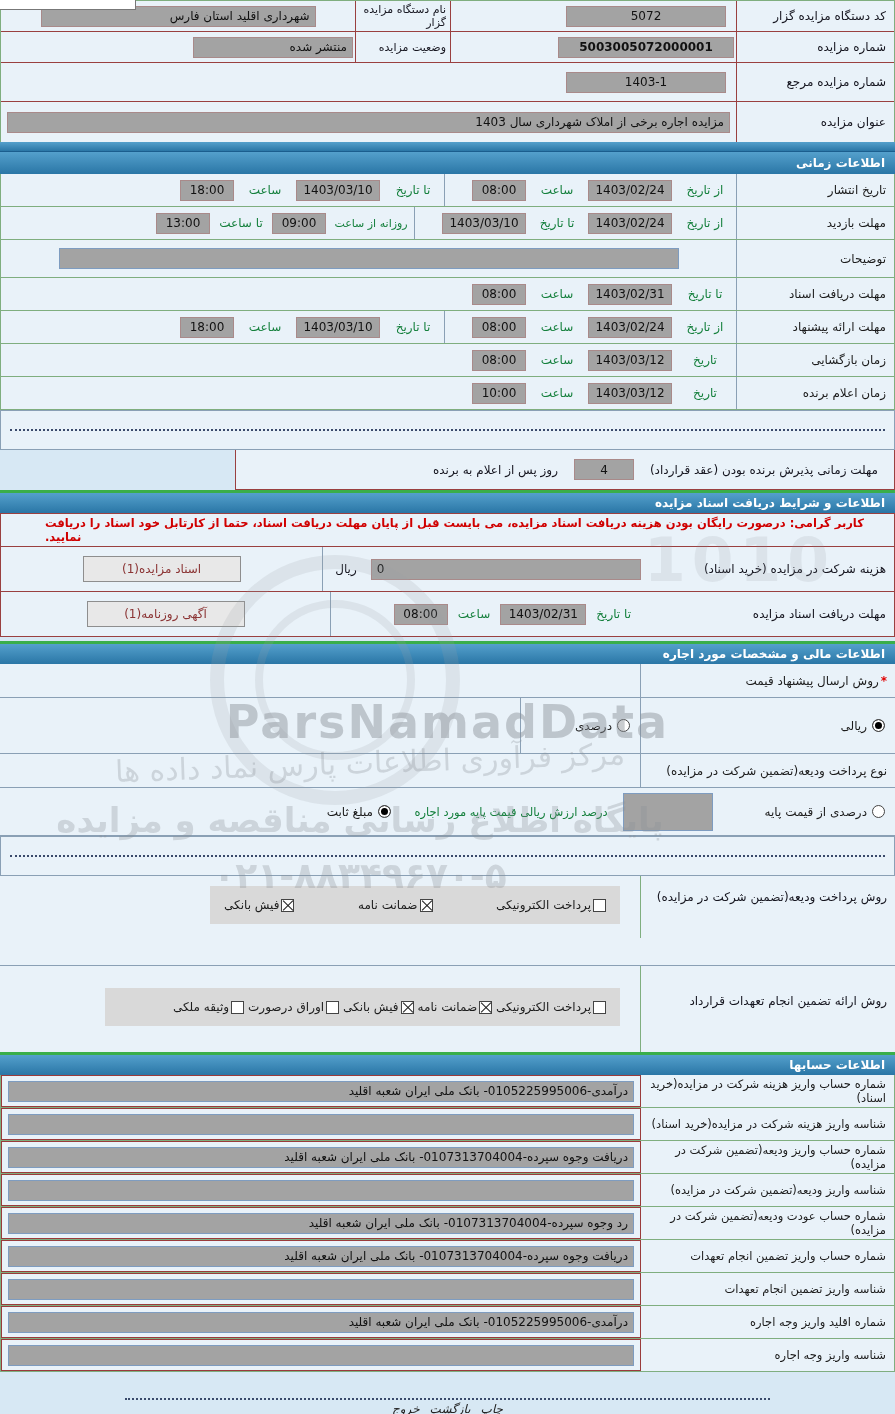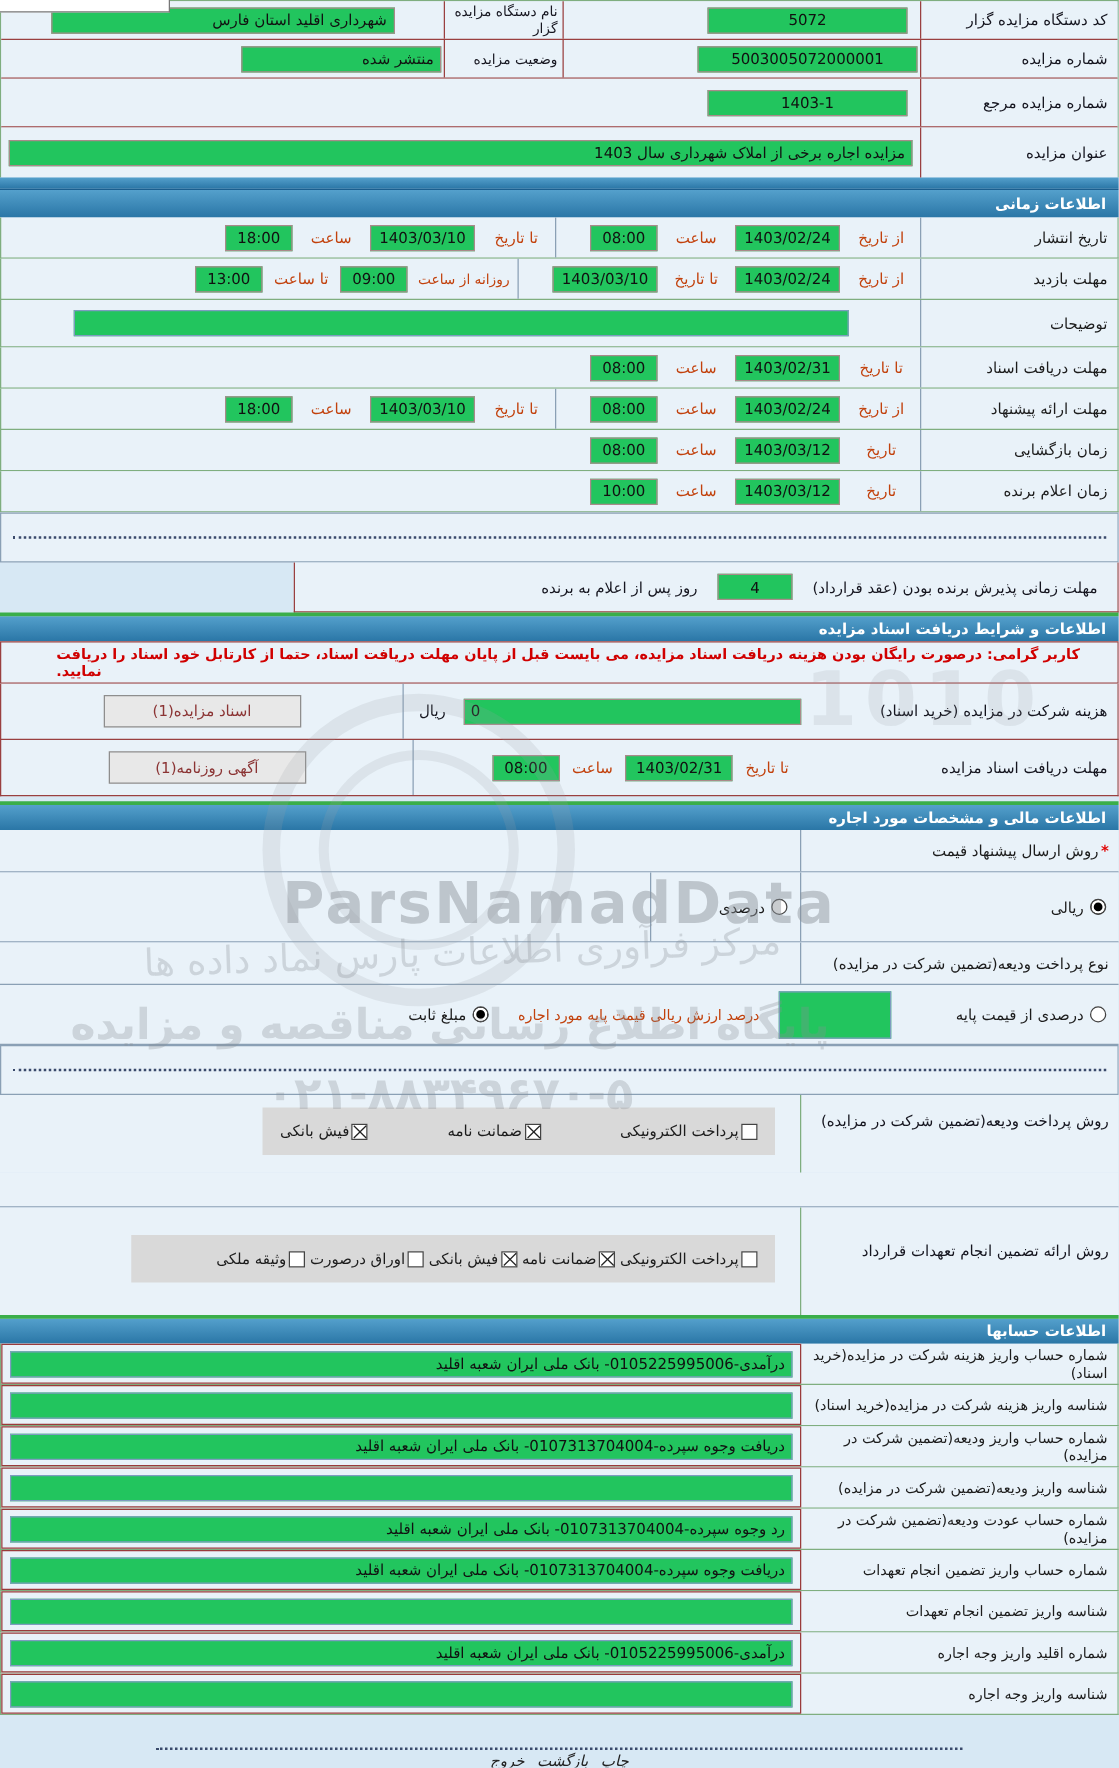--- a/index.html
+++ b/index.html
@@ -9,23 +9,23 @@
     background:#d7e8f4;
     color:#1c1c1c;
     font-size:12px;
     direction:rtl;
     position:relative;
     width:895px; height:1414px;
     overflow:hidden;
   }
   .page { position:relative; width:895px; height:1414px; }
   .lbl { padding:0 8px; text-align:right; color:#15151f; }
-  .sublbl { padding:0 4px; text-align:center; color:#c2410c; }
+  .sublbl { padding:0 4px; text-align:center; color:#15803d; }
   .inp {
-    background:#22c55e; border:1px solid #a98a8a; height:21px;
+    background:#a3a3a3; border:1px solid #a98a8a; height:21px;
     display:flex; align-items:center; justify-content:center;
     font-size:12px; color:#111; padding:0 5px; white-space:nowrap;
   }
   .inp.start { justify-content:flex-start; }
   .inp.long { width:100%; justify-content:flex-start; border-color:#7e9cc0; }
   .sec-header {
     height:23px; background:linear-gradient(#54a0cc,#2a76a6);
     border-top:1px solid #1b5e8e;
     color:#fff; font-weight:bold; font-size:12px;
     display:flex; align-items:center; padding:0 10px;
@@ -130,21 +130,21 @@
         </div>
       <div style="width:105px;align-self:stretch;"></div>
       <div class="lbl lbl-mid">نام دستگاه مزایده گزار</div>
       <div class="cell" style="flex:1;">
           <div class="inp start" style="width:275px;">شهرداری اقلید استان فارس</div>
         </div>
     </div>
     <div class="t-row">
       <div class="lbl lbl-main">شماره مزایده</div>
       <div class="cell" style="width:180px;">
-          <div class="inp" style="width:192px;">5003005072000001</div>
+          <div class="inp" style="width:192px;font-weight:bold;">5003005072000001</div>
         </div>
       <div style="width:105px;align-self:stretch;"></div>
       <div class="lbl lbl-mid">وضعیت مزایده</div>
       <div class="cell" style="flex:1;justify-content:flex-start;">
           <div class="inp start" style="width:160px;">منتشر شده</div>
         </div>
     </div>
     <div class="t-row" style="min-height:39px;">
       <div class="lbl lbl-main">شماره مزایده مرجع</div>
       <div class="cell" style="width:180px;">

